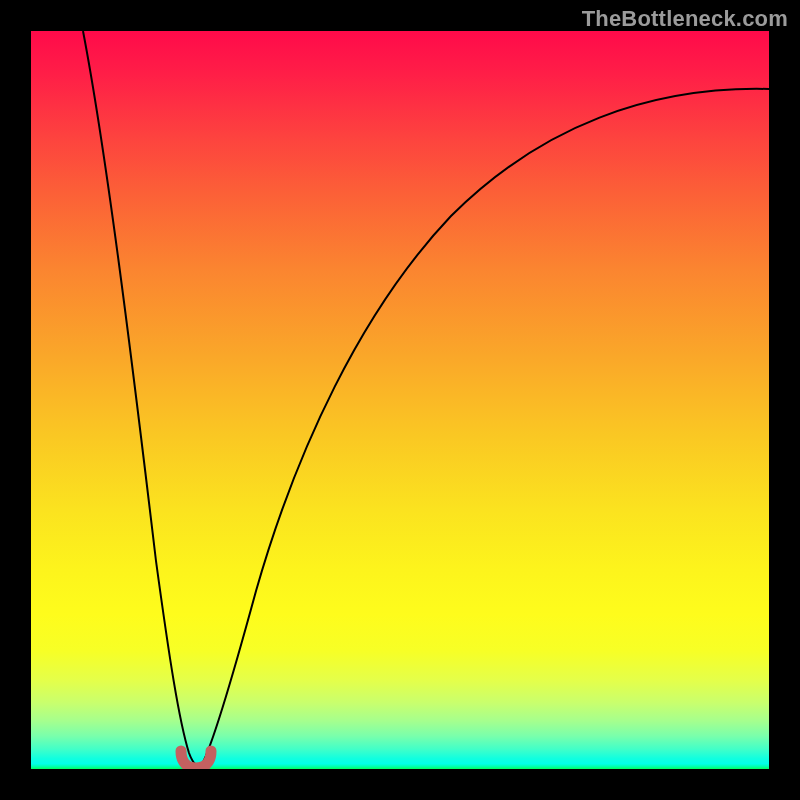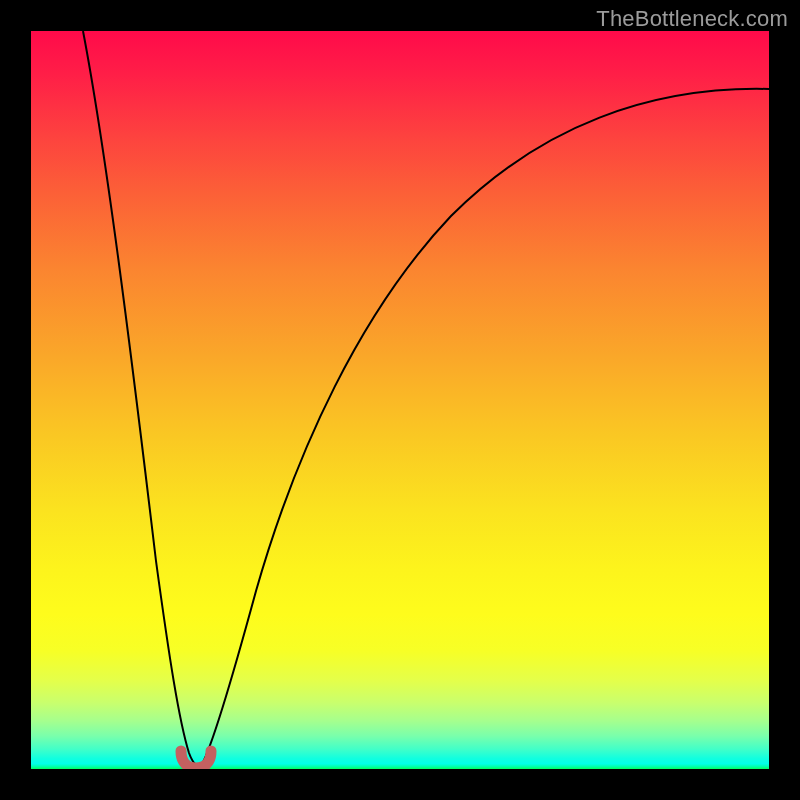--- a/index.html
+++ b/index.html
@@ -64,21 +64,21 @@
     width: 738px;
     height: 738px;
   }
   .watermark {
     position: absolute;
     top: 6px;
     right: 12px;
     color: #9b9b9b;
     font-size: 22px;
     letter-spacing: 0.2px;
-    font-weight: 400;
+    font-weight: 700;
   }
 </style>
 </head>
 <body>
 
 <div class="frame">
   <div class="plot">
     <div class="gradient"></div>
     <svg class="curve" viewBox="0 0 738 738" preserveAspectRatio="none">
 

